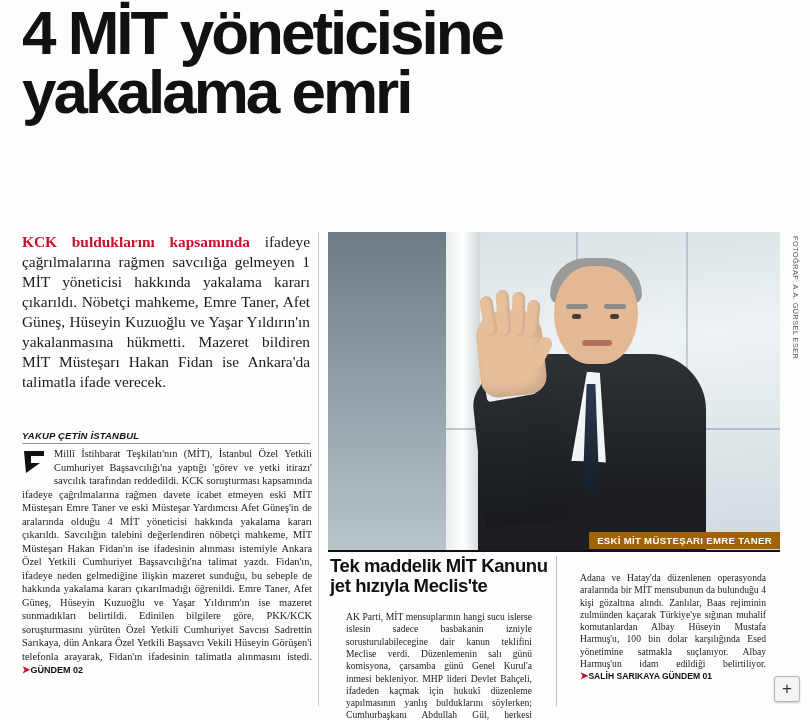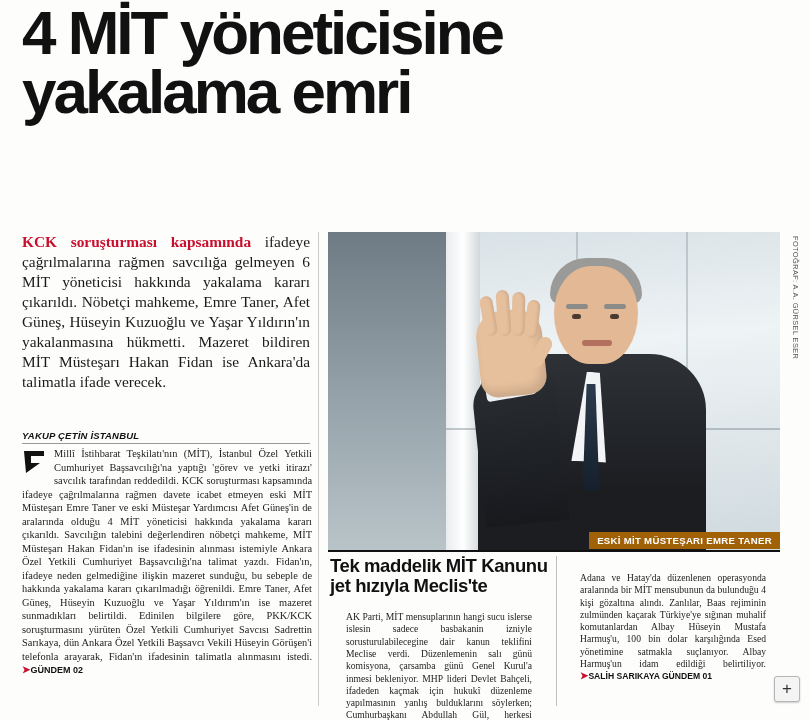--- a/index.html
+++ b/index.html
@@ -297,21 +297,21 @@
 </style>
 </head>
 <body>
 
 <div id="page">
 
   <div class="headline">4 MİT yöneticisine
 yakalama emri</div>
 
   <div class="deck">
-    <span class="lead">KCK soruşturması kapsamında</span><span> ifadeye çağrılmalarına rağmen savcılığa gelmeyen 6 MİT yöneticisi hakkında yakalama kararı çıkarıldı. Nöbetçi mahkeme, Emre Taner, Afet Güneş, Hüseyin Kuzuoğlu ve Yaşar Yıldırın'ın yakalanmasına hükmetti. Mazeret bildiren MİT Müsteşarı Hakan Fidan ise Ankara'da talimatla ifade verecek.</span>
+    <span class="lead">KCK bulduklarını kapsamında</span><span> ifadeye çağrılmalarına rağmen savcılığa gelmeyen 1 MİT yöneticisi hakkında yakalama kararı çıkarıldı. Nöbetçi mahkeme, Emre Taner, Afet Güneş, Hüseyin Kuzuoğlu ve Yaşar Yıldırın'ın yakalanmasına hükmetti. Mazeret bildiren MİT Müsteşarı Hakan Fidan ise Ankara'da talimatla ifade verecek.</span>
   </div>
 
   <div class="byline">YAKUP ÇETİN İSTANBUL</div>
 
   <div class="hrule-col"></div>
 
   <div class="body-col">
     <span class="dropmark">
       <svg width="26" height="26" viewBox="0 0 26 26">
         <path d="M2 2 L22 2 L22 7 L9 7 L9 14 L18 14 L4 24 Z" fill="#111"></path>

